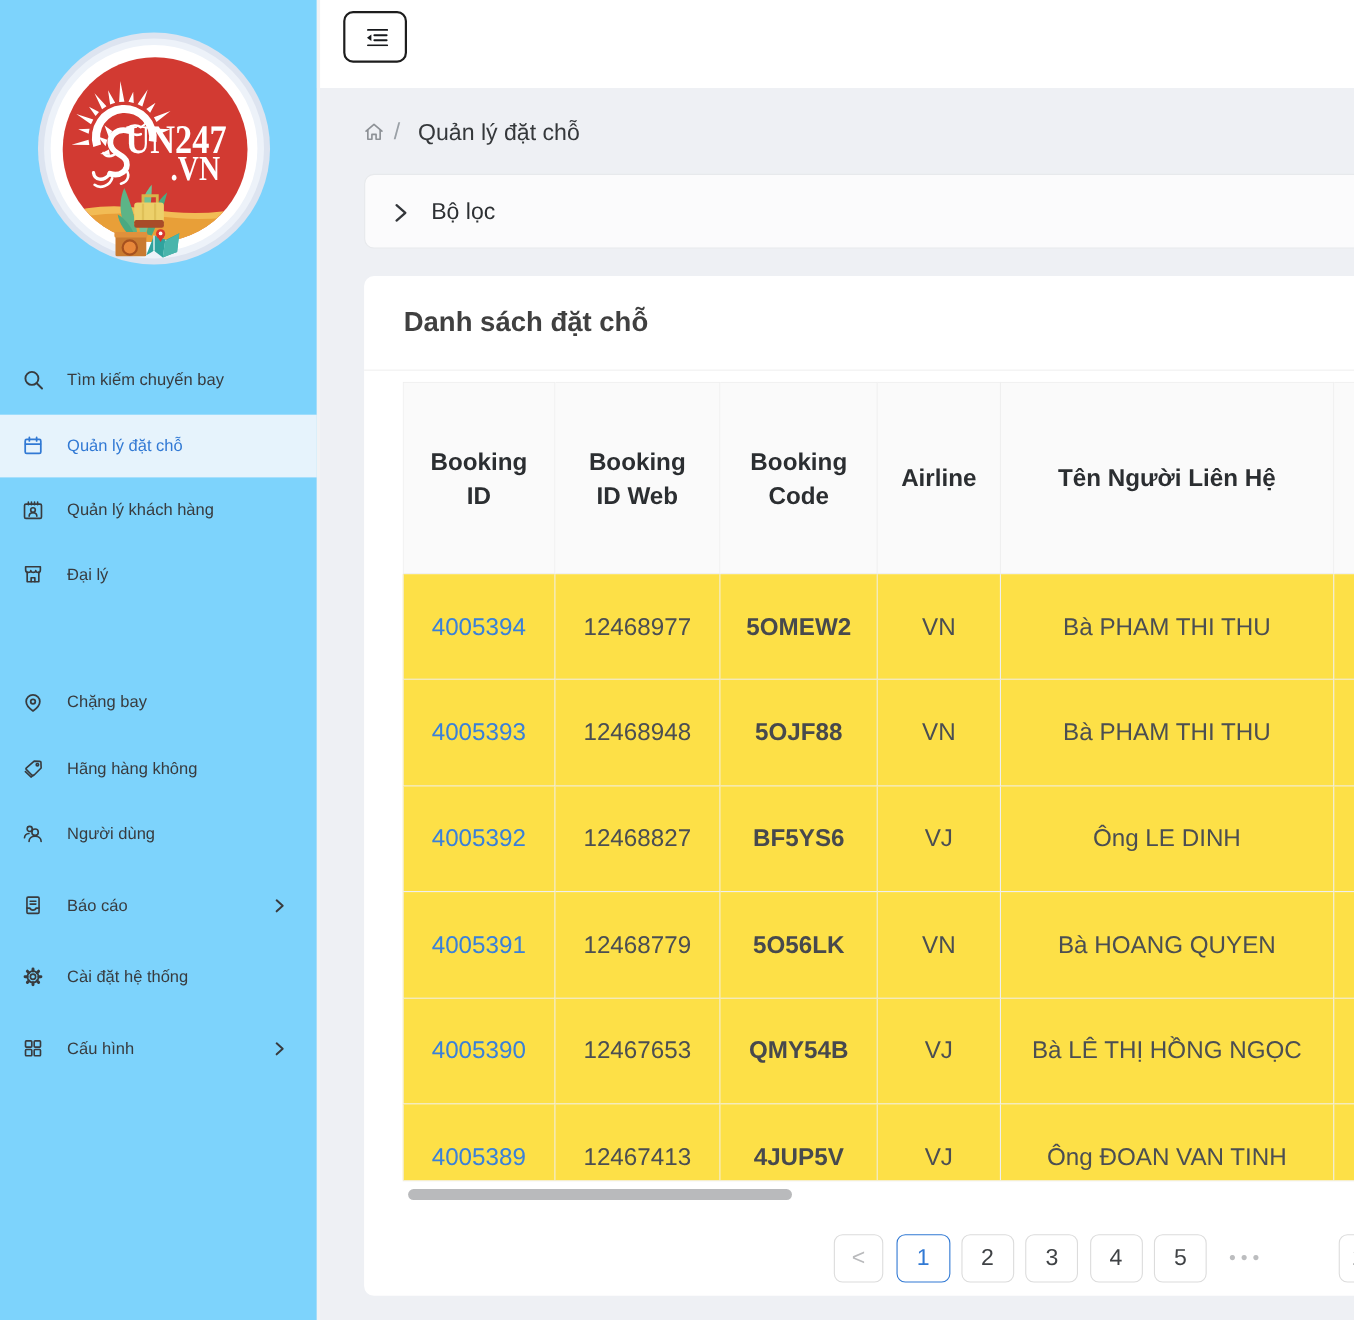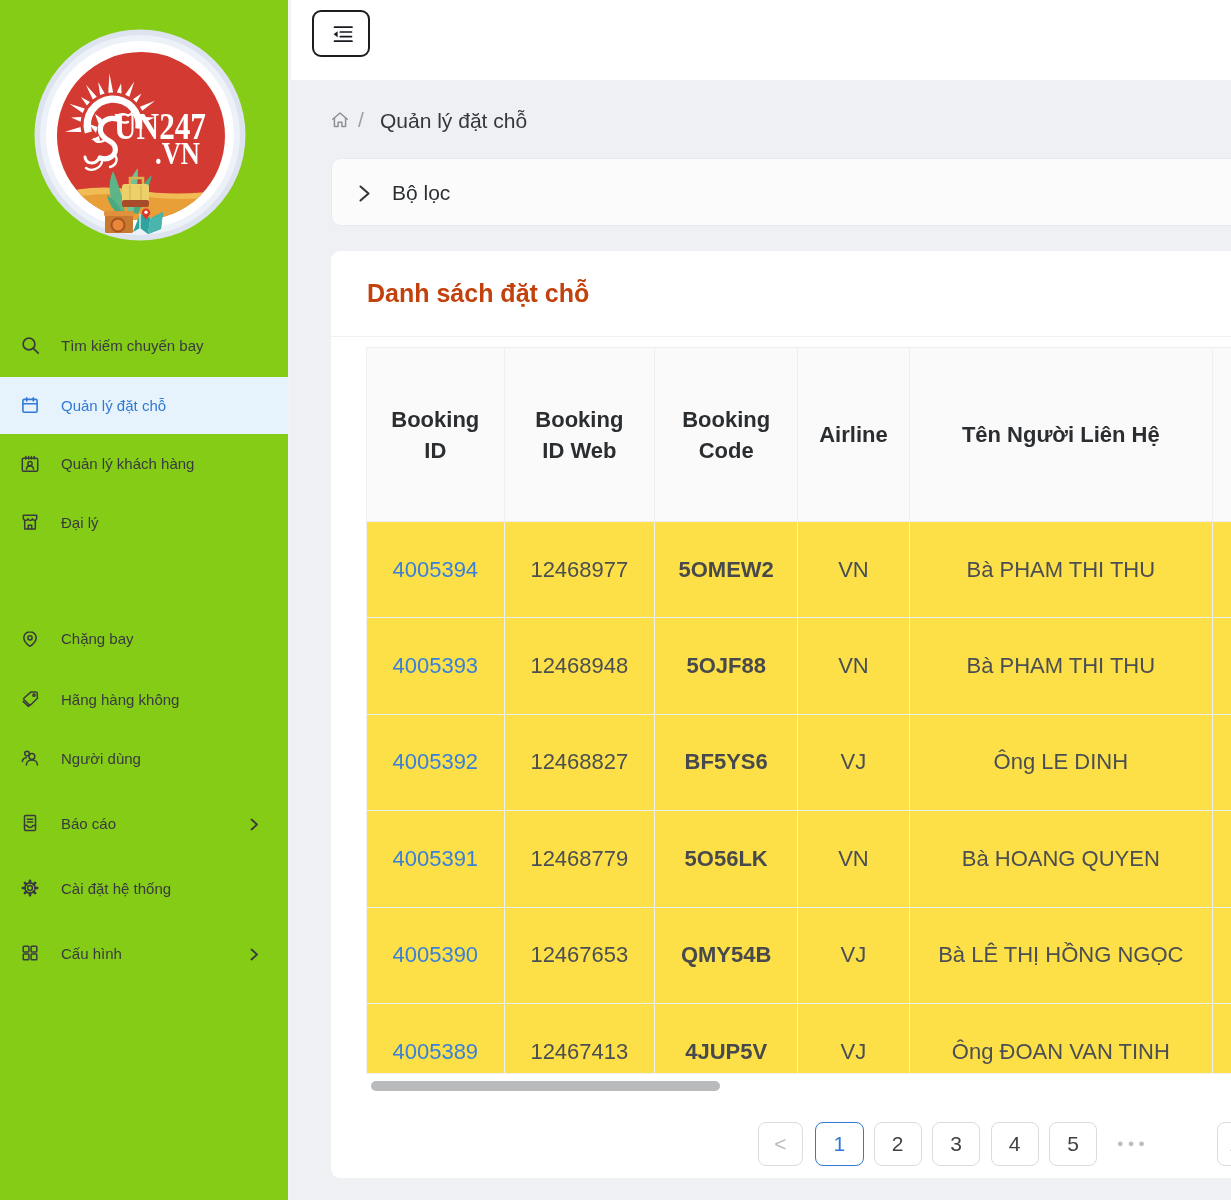--- a/index.html
+++ b/index.html
@@ -1,21 +1,21 @@
 <!DOCTYPE html>
 <html><head>
 <meta charset="utf-8">
 <style>
   * { margin:0; padding:0; box-sizing:border-box; }
   html,body { width:1231px; height:1200px; overflow:hidden; }
   body { font-family:"Liberation Sans", sans-serif; background:#eef0f4; position:relative; }
   .abs { position:absolute; }
   
   #header { left:0; top:0; width:1231px; height:80px; background:#fff; }
-  #sidebar { left:0; top:0; width:288px; height:1200px; background:#84cc16; z-index:5; }
+  #sidebar { left:0; top:0; width:288px; height:1200px; background:#7dd3fc; z-index:5; }
   #sidestrip { left:288px; top:0; width:3px; height:1200px; background:#f1f2f4; z-index:6; }
   
   #collapsebtn { left:312px; top:10px; width:58px; height:47px; background:#fff;
     border:2px solid #1d1d1d; border-radius:9px; }
   
   .mi { position:absolute; left:0; width:288px; height:57px; color:#383b3e; font-size:15px; }
   .mi .ic { position:absolute; left:20px; top:18.5px; width:20px; height:20px; }
   .mi .lb { position:absolute; left:61px; top:0; line-height:57px; white-space:nowrap; }
   .mi.sel { background:#e6f3fc; color:#3179d4; }
   .mi .chev { position:absolute; right:26px; top:22px; width:12px; height:12px; }
@@ -23,21 +23,21 @@
   #bc-home { left:330px; top:110px; width:20px; height:20px; }
   #bc-sep { left:358px; top:108px; color:#9aa0a6; font-size:21px; }
   #bc-txt { left:380px; top:109px; color:#35383b; font-size:21px; }
   
   #filter { left:331px; top:158px; width:930px; height:68px; background:#fbfbfc;
     border:1px solid #e7e9ec; border-radius:9px; }
   #filter .arr { position:absolute; left:27px; top:26px; width:12px; height:17px; }
   #filter .ft { position:absolute; left:60px; top:22px; font-size:21px; font-weight:500; color:#2d3033; }
   
   #card { left:331px; top:251px; width:930px; height:927px; background:#fff; border-radius:9px 0 0 9px; }
-  #card-title { position:absolute; left:36px; top:28px; font-size:25px; font-weight:700; color:#c2410c; }
+  #card-title { position:absolute; left:36px; top:28px; font-size:25px; font-weight:700; color:#404040; }
   #card-divider { position:absolute; left:0; top:85px; width:930px; height:1px; background:#f0f0f0; }
   
   #tbl { position:absolute; left:35px; top:96px; width:895px; height:727px; overflow:hidden; border-bottom:1px solid #efefef; }
   table { border-collapse:separate; border-spacing:0; table-layout:fixed; width:1000px; font-size:22px; }
   th, td { border-right:1px solid #efefef; border-bottom:1px solid #efefef; text-align:center; overflow:hidden; white-space:nowrap; }
   th { background:#fafafa; color:#2b2e31; font-weight:700; height:175px; line-height:31px; }
   thead th:first-child { border-left:1px solid #efefef; }
   thead th { border-top:1px solid #efefef; }
   tbody td { height:96.4px; color:#4b4e52; background:#fde047; }
   tbody td:first-child { border-left:1px solid #efefef; }

